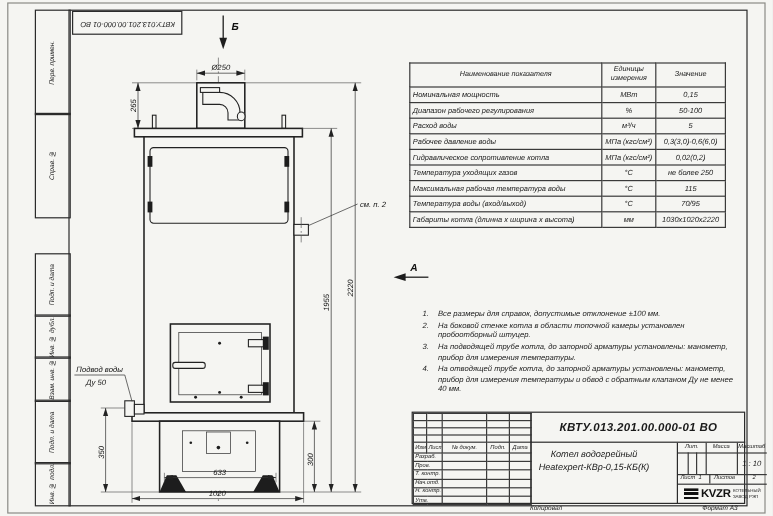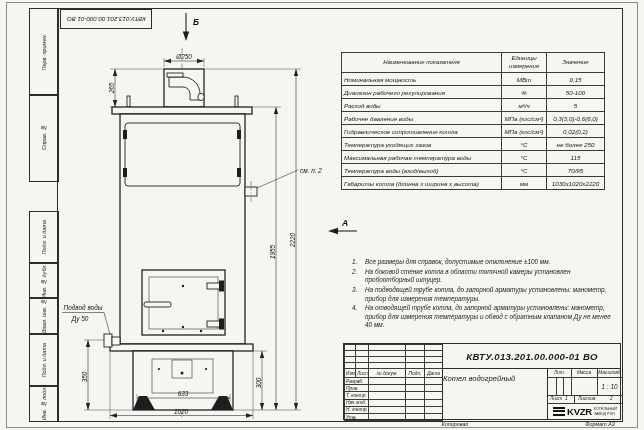--- a/index.html
+++ b/index.html
@@ -34,23 +34,23 @@
   
   .tb{left:343px;top:343px;width:278px;height:77px;border:1.4px solid #2b2b2b;box-sizing:border-box;}
   table.rev{position:absolute;left:0;top:0;width:98px;border-collapse:collapse;table-layout:fixed;}
   table.rev td{border:0.8px solid #3a3a3a;font:italic 4.8px "Liberation Sans",sans-serif;
                padding:0 1px;overflow:hidden;white-space:nowrap;}
   tr.r6 td{height:5px;} tr.r9 td{height:8px;text-align:center;} tr.r7 td{height:6.2px;}
   .doccell{left:98px;top:0;width:179px;height:25px;border-left:0.9px solid #2b2b2b;border-bottom:0.9px solid #2b2b2b;
            box-sizing:border-box;display:flex;align-items:center;justify-content:center;
            font:italic 9.6px "Liberation Sans",sans-serif;letter-spacing:.3px;font-weight:bold;}
   .prodcell{left:98px;top:25px;width:105px;height:51px;border-left:0.9px solid #2b2b2b;box-sizing:border-box;
-            text-align:left;font:italic 7.6px "Liberation Sans",sans-serif;padding-top:4px;}
+            text-align:center;font:italic 7.6px "Liberation Sans",sans-serif;padding-top:4px;}
   .prodcell div{line-height:1.5;}
-  .rsect{left:203px;top:25px;width:74px;height:51px;border-left:0.9px solid #2b2b2b;box-sizing:border-box;}
+  .rsect{left:220px;top:25px;width:74px;height:51px;border-left:0.9px solid #2b2b2b;box-sizing:border-box;}
   .rsect .lbl{position:absolute;font:italic 4.8px "Liberation Sans",sans-serif;text-align:center;}
   .hl{position:absolute;background:#3a3a3a;}
   .scaleval{position:absolute;left:49px;top:8px;width:25px;height:18px;display:flex;align-items:center;
             justify-content:center;font:italic 6.4px "Liberation Sans",sans-serif;}
   .sheetrow span{position:absolute;font:italic 4.8px "Liberation Sans",sans-serif;}
   .logo{position:absolute;left:0;top:34px;width:74px;height:17px;display:flex;align-items:center;justify-content:center;gap:2px;}
   .logobars{width:12px;height:10px;background:repeating-linear-gradient(#111 0 2px,rgba(0,0,0,0) 2px 3.4px);}
   .logotxt{font:bold 9.5px "Liberation Sans",sans-serif;letter-spacing:-0.3px;color:#111;}
   .logosub{font:3.7px/1.3 "Liberation Sans",sans-serif;color:#222;}
   .footlbl{font:italic 5.4px "Liberation Sans",sans-serif;text-align:center;}
@@ -398,20 +398,21 @@
             <td></td>
             <td></td>
           </tr>
     </tbody>
       </table>
 
     <div class="abs doccell">КВТУ.013.201.00.000-01 ВО</div>
 
     <div class="abs prodcell">
       <div>Котел водогрейный</div>
+      <div>Heatexpert-КВр-0,15-КБ(К)</div>
     </div>
 
     <div class="abs rsect">
       <span class="lbl" style="left:0;top:1px;width:23px;">Лит.</span>
       <span class="lbl" style="left:23px;top:1px;width:26px;">Масса</span>
       <span class="lbl" style="left:49px;top:1px;width:25px;">Масштаб</span>
       <div class="hl" style="left:0;top:8px;width:74px;height:1px;"></div>
       <div class="hl" style="left:23px;top:0;width:1px;height:26px;"></div>
       <div class="hl" style="left:49px;top:0;width:1px;height:26px;"></div>
       <div class="hl" style="left:7.7px;top:8px;width:1px;height:18px;"></div>

